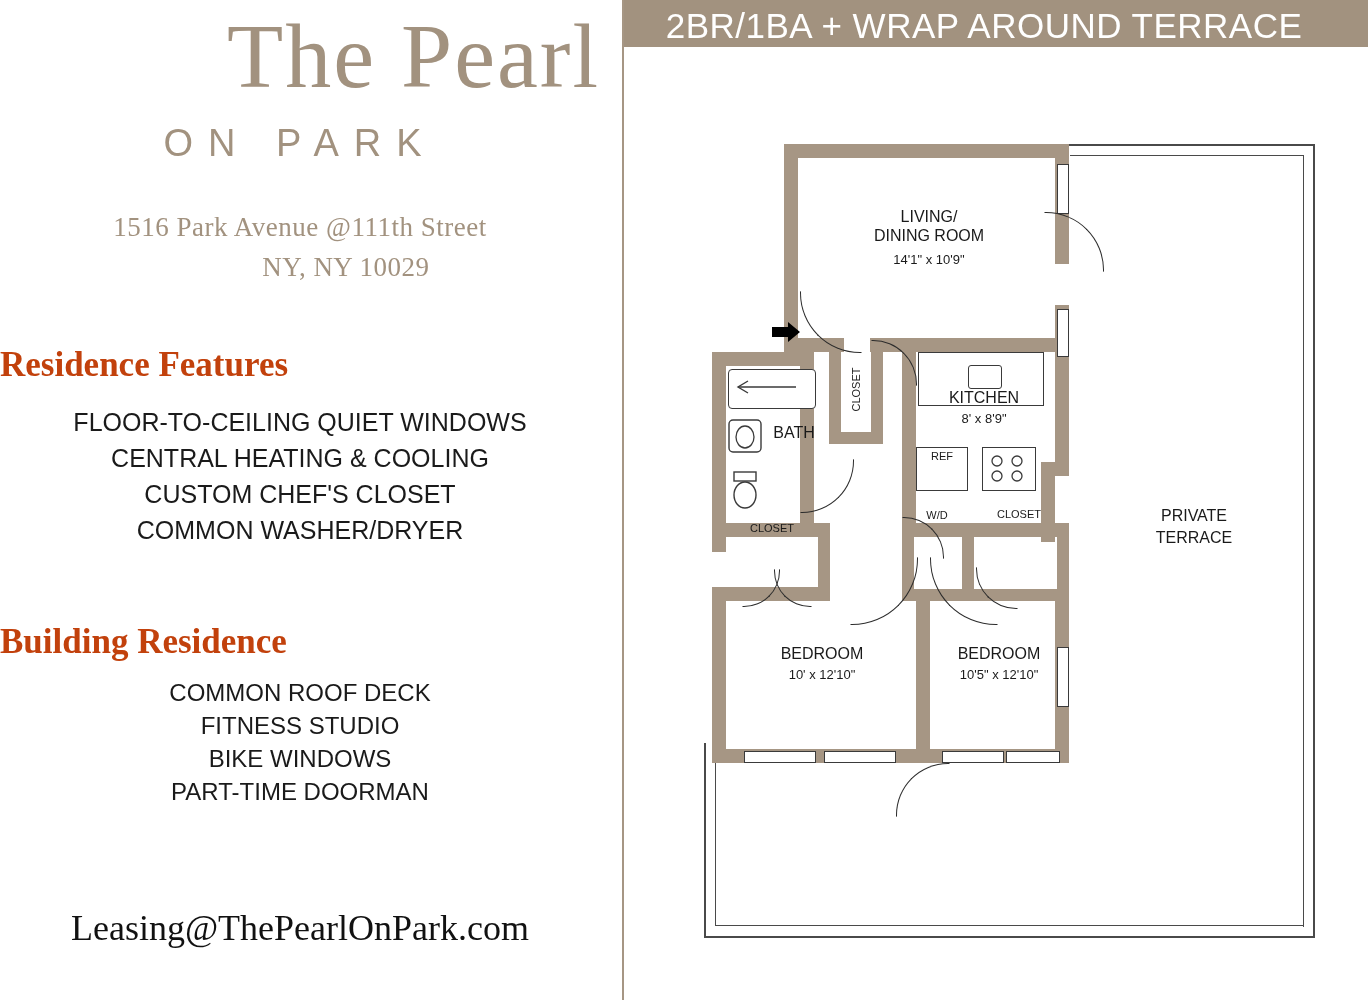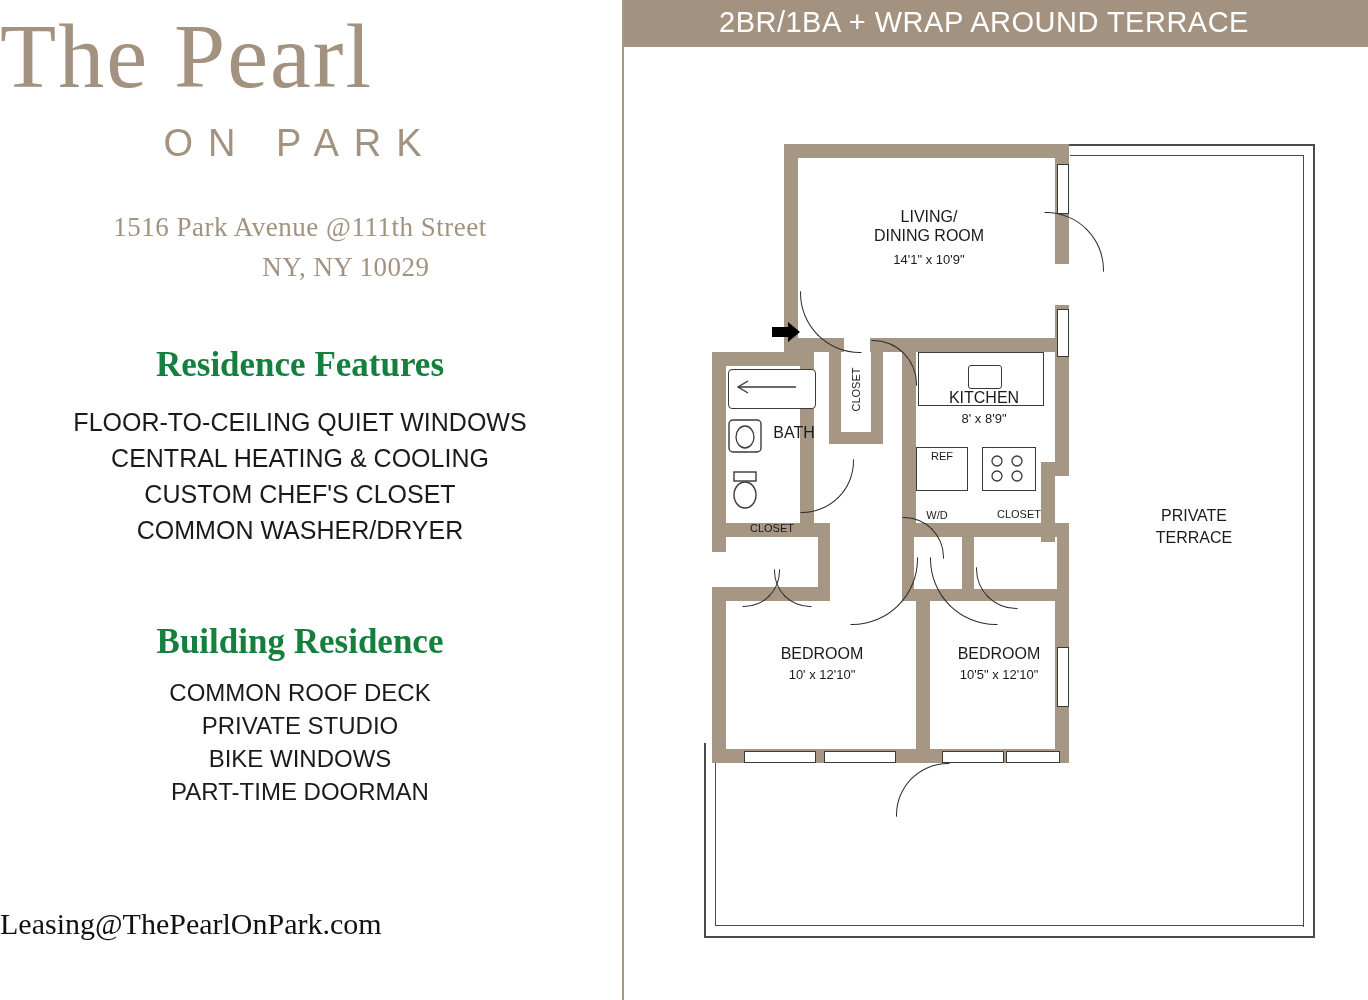--- a/index.html
+++ b/index.html
@@ -26,21 +26,21 @@
     position: absolute;
     left: 622px; top: 0;
     width: 2px; height: 1000px;
     background: #a69684;
   }
 
   .brand-title {
     position: absolute;
     left: 0; top: 8px;
     width: 600px;
-    text-align: left;
+    text-align: right;
     font-family: "Liberation Serif", serif;
     font-size: 92px;
     letter-spacing: 2px;
     color: #a2927f;
     font-weight: normal;
     line-height: 1.05;
   }
   .brand-sub {
     position: absolute;
     left: 0; top: 122px;
@@ -62,24 +62,23 @@
     color: #a2927f;
     letter-spacing: 0.5px;
   }
   #addr1 { top: 212px; }
   #addr2 { top: 252px; padding-left: 46px; }
 
   .section-heading {
     position: absolute;
     left: 0;
     width: 600px;
-    text-align: center;
     font-family: "Liberation Serif", serif;
     font-size: 35px;
-    color: #15803d;
+    color: #c2410c;
     font-weight: bold;
   }
   #res-heading { top: 345px; }
   #bld-heading { top: 622px; }
 
   .feature-list {
     position: absolute;
     left: 0;
     width: 600px;
     text-align: center;
@@ -91,23 +90,23 @@
     color: #1a1a1a;
     line-height: 36px;
   }
   #res-list .feat { font-size: 25px; }
   #bld-list .feat { font-size: 24px; line-height: 33px; }
 
   #leasing {
     position: absolute;
     left: 0; top: 907px;
     width: 600px;
-    text-align: left;
+    text-align: center;
     font-family: "Liberation Serif", serif;
-    font-size: 30px;
+    font-size: 36px;
     color: #111111;
   }
 
   
   #right-panel {
     position: absolute;
     left: 624px; top: 0;
     width: 744px; height: 1000px;
     background: #ffffff;
   }
@@ -116,21 +115,21 @@
     left: 0; top: 0;
     width: 744px; height: 47px;
     background: #a2927f;
   }
   #header-title {
     position: absolute;
     left: 0; top: 6px;
     width: 720px;
     text-align: center;
     font-family: "Liberation Sans", sans-serif;
-    font-size: 29px;
+    font-size: 35px;
     color: #ffffff;
     letter-spacing: 0.5px;
   }
 
   
   #floorplan {
     position: absolute;
     left: 0; top: 47px;
     width: 744px; height: 953px;
   }
@@ -194,21 +193,21 @@
   <div class="feature-list" id="res-list">
     <div class="feat">FLOOR-TO-CEILING QUIET WINDOWS</div>
     <div class="feat">CENTRAL HEATING &amp; COOLING</div>
     <div class="feat">CUSTOM CHEF'S CLOSET</div>
     <div class="feat">COMMON WASHER/DRYER</div>
   </div>
 
   <div class="section-heading" id="bld-heading">Building Residence</div>
   <div class="feature-list" id="bld-list">
     <div class="feat">COMMON ROOF DECK</div>
-    <div class="feat">PRIVATE STUDIO</div>
+    <div class="feat">FITNESS STUDIO</div>
     <div class="feat">BIKE WINDOWS</div>
     <div class="feat">PART-TIME DOORMAN</div>
   </div>
 
   <div id="leasing">Leasing@ThePearlOnPark.com</div>
 </div>
 
 <div id="vert-divider"></div>
 
 <div id="right-panel">

